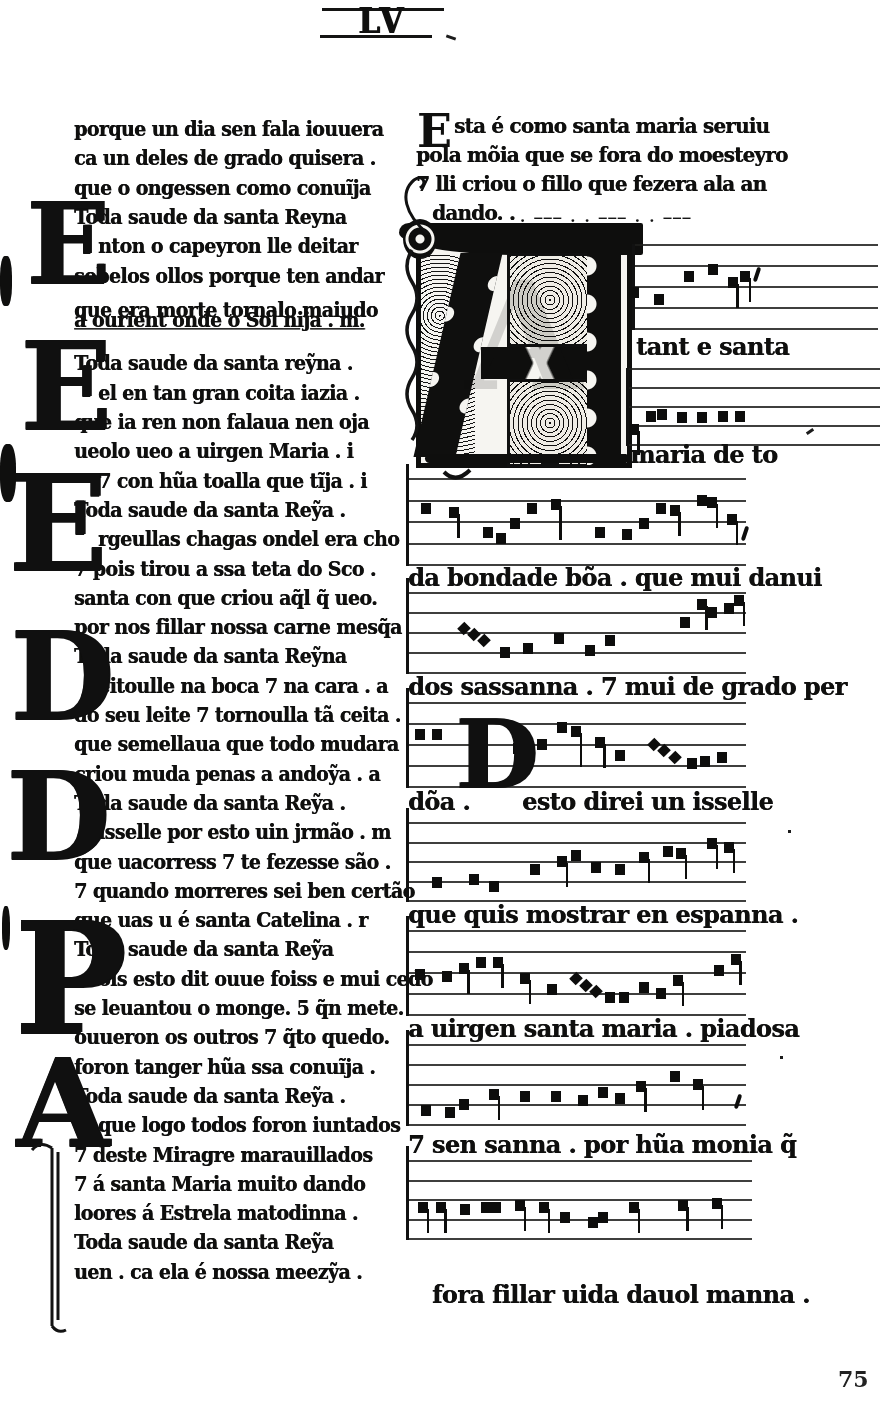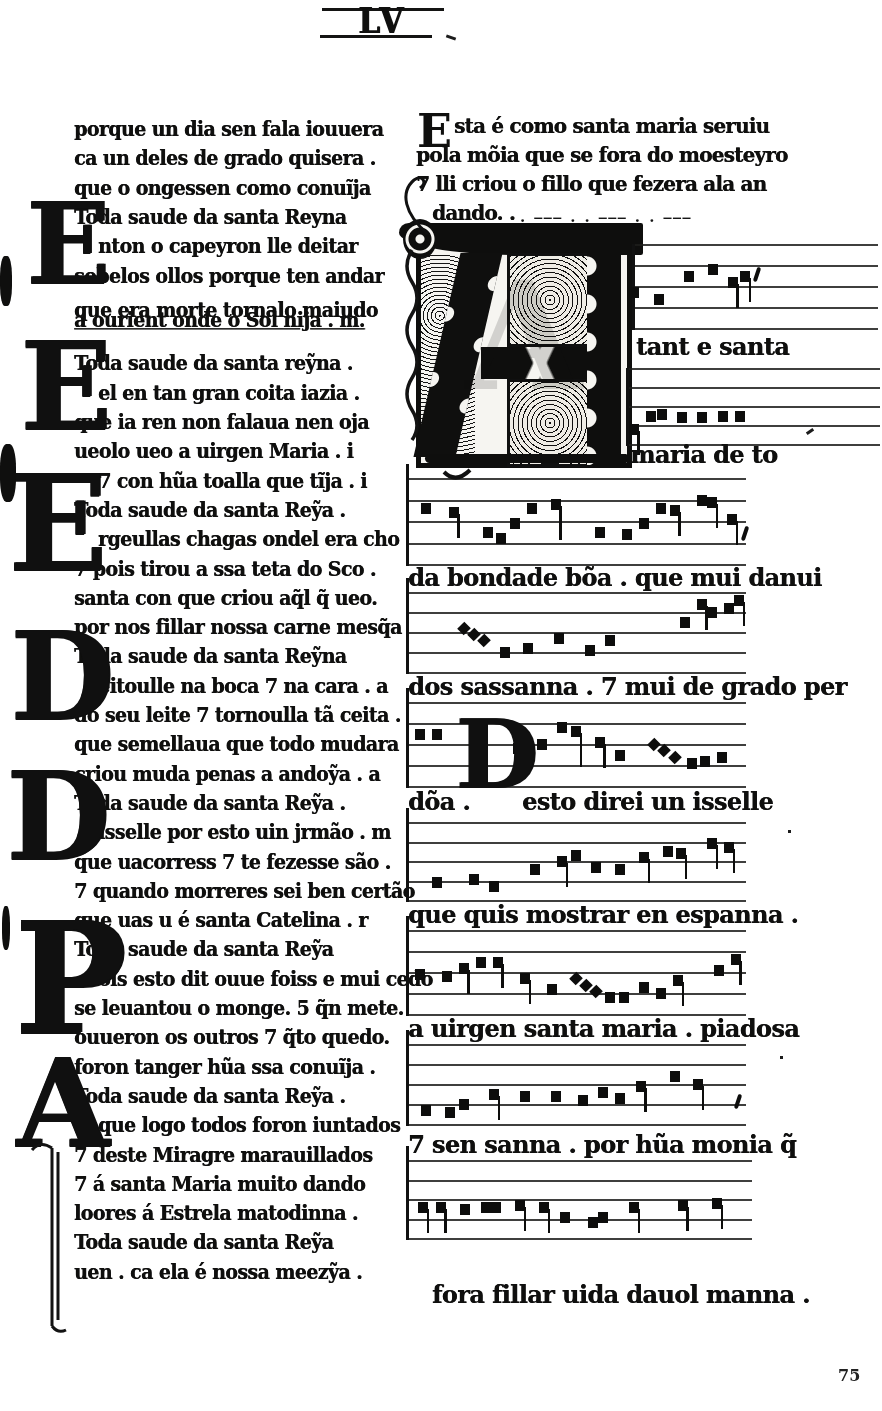--- a/index.html
+++ b/index.html
@@ -60,21 +60,21 @@
   .sbar{position:absolute;left:0;top:0;width:3px;height:100%;background:#111;}
   .note{position:absolute;width:10px;height:11px;background:#0d0d0c;}
   .note.dia{transform:rotate(45deg) scale(0.92);}
   .stem{position:absolute;right:-1px;top:7px;width:2.5px;background:#0d0d0c;}
   .custos{position:absolute;width:4px;height:15px;background:#0d0d0c;transform:rotate(18deg);border-radius:2px;}
   .lyr{position:absolute;white-space:nowrap;font-size:24px;font-weight:700;
        letter-spacing:-0.6px;text-shadow:0.4px 0 #1a1a1a;}
   .inline-init{position:absolute;font-size:96px;font-weight:900;line-height:0.9;color:#101010;
        text-shadow:1.5px 0 #101010;}
   
-  #pgnum{position:absolute;left:838px;top:1366px;font-size:16px;font-weight:700;color:#222;}
+  #pgnum{position:absolute;left:838px;top:1366px;font-size:22px;font-weight:700;color:#222;}
   .smudge{position:absolute;background:#0f0f0e;border-radius:40%;}
   .speck{position:absolute;background:#1c1c1c;}
   svg.flourish{position:absolute;left:0;top:0;pointer-events:none;}
 </style>
 </head>
 <body>
 
 <div id="page">
 
   <div id="hdr">

